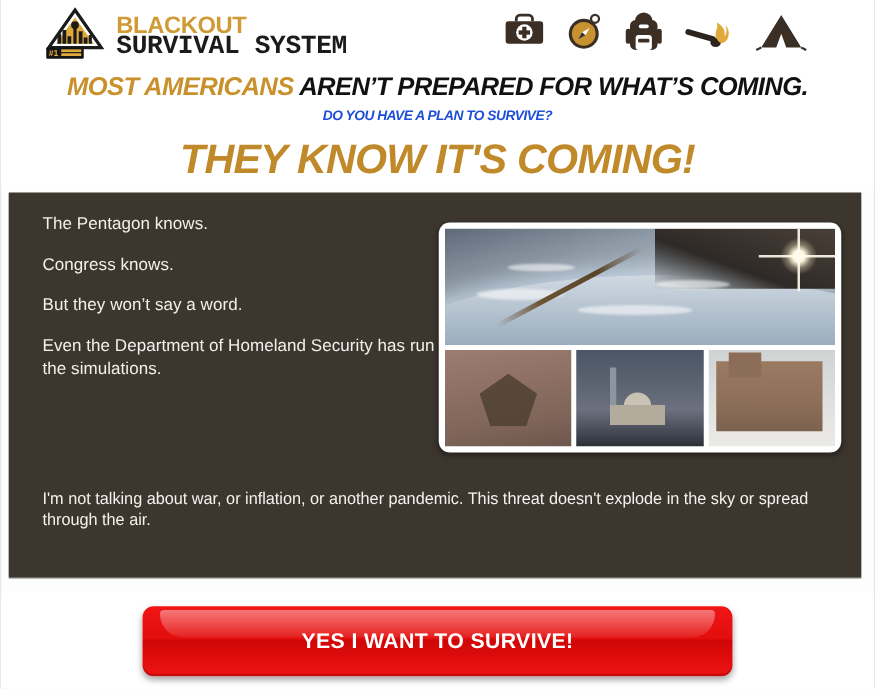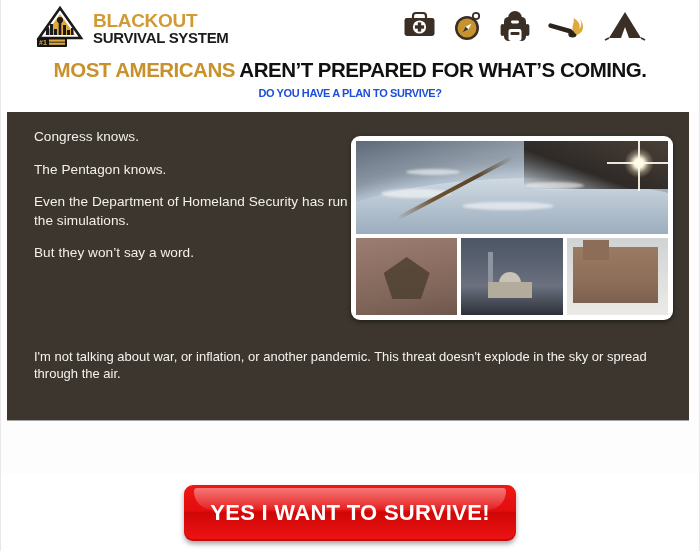--- a/index.html
+++ b/index.html
@@ -31,36 +31,37 @@
   .brand-words { line-height: 1; padding-top: 1px; }
   .brand-line {
     font-weight: bold;
     font-size: 19px;
     letter-spacing: -0.3px;
     color: #1b1b1b;
     display: block;
     line-height: 17px;
   }
   .brand-line.gold { color: #d09a35; }
-  .brand-line.small { font-size: 15px; }
+  .brand-line.small { font-size: 21px; font-family: Liberation Mono, monospace; }
 
   .icon-row {
     margin-left: auto;
     display: flex;
     align-items: center;
     gap: 17px;
     padding-right: 35px;
   }
   .kit-icon { display: block; }
 
   
   .headline-block {
     background: #ffffff;
     text-align: center;
     padding: 2px 14px 6px 14px;
+    font-style: italic;
   }
   .hl1 {
     font-size: 20.5px;
     font-weight: bold;
     letter-spacing: -0.5px;
     color: #111111;
     line-height: 24px;
     white-space: nowrap;
   }
   .hl1 .gold { color: #c8912c; }
@@ -231,28 +232,28 @@
     position: absolute;
     left: 0; right: 0; bottom: 0;
     height: 77px;
     background: #ffffff;
     display: flex;
     align-items: center;
     justify-content: center;
   }
   .cta-button {
     position: relative;
-    width: 332px;
+    width: 472px;
     height: 56px;
     border: none;
     border-radius: 9px;
     background: linear-gradient(180deg,#f01616 0%,#e20d0d 47%,#cf0606 48%,#ef1414 100%);
     box-shadow: 0 3px 5px rgba(0,0,0,0.35), inset 0 -2px 0 rgba(120,0,0,0.35);
     color: #ffffff;
-    font-size: 22px;
+    font-size: 17px;
     font-weight: bold;
     letter-spacing: 0.3px;
     cursor: pointer;
     overflow: hidden;
   }
   .cta-button::before {
     content: "";
     position: absolute; left: 3%; right: 3%; top: 3px;
     height: 40%;
     border-radius: 7px 7px 40px 40px;
@@ -345,30 +346,31 @@
 
     </div>
   </div>
 
   <div class="headline-block">
     <div class="hl1">
       <span class="gold">MOST AMERICANS</span>
       <span>AREN’T PREPARED FOR WHAT’S COMING.</span>
     </div>
     <div class="hl3">DO YOU HAVE A PLAN TO SURVIVE?</div>
+    <div class="hl-big">THEY KNOW IT'S COMING!</div>
   </div>
 
   <div class="dark-panel">
     <div class="panel-inner">
 
       <div class="copy">
+        <p>The Pentagon knows.</p>
         <p>Congress knows.</p>
-        <p>The Pentagon knows.</p>
+        <p>But they won’t say a word.</p>
         <p>Even the Department of Homeland Security has run the simulations.</p>
-        <p>But they won’t say a word.</p>
       </div>
 
       <div class="closing">I'm not talking about war, or inflation, or another pandemic. This threat doesn't explode in the sky or spread through the air.</div>
 
       <div class="collage">
 
         <div class="collage-top">
           <div class="earth-limb"></div>
           <div class="space-dark"></div>
           <div class="cloudband" style="left:8%;top:52%;width:70px;height:9px;"></div>

